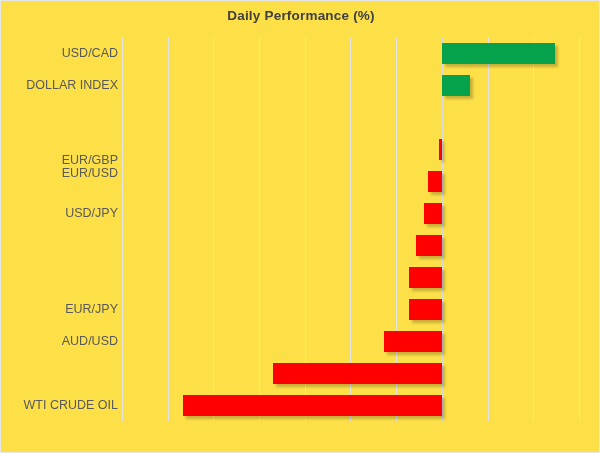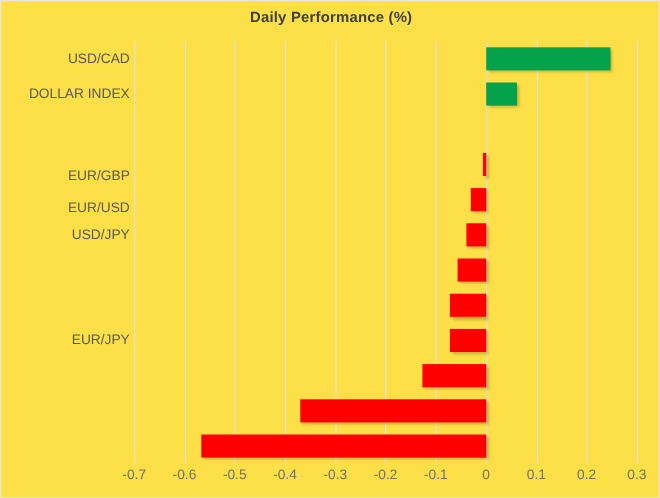--- a/index.html
+++ b/index.html
@@ -107,23 +107,25 @@
 <body>
 
 <div id="chart-root">
 
   <div id="chart-title">Daily Performance  (%)</div>
 
   <div id="category-axis">
       <div class="cat-label" style="top: 42px;">DOLLAR INDEX</div>
       <div class="cat-label" style="top: 10px;">USD/CAD</div>
       <div class="cat-label" style="top: 117px;">EUR/GBP</div>
-      <div class="cat-label" style="top: 146px;">EUR/USD</div>
+      <div class="cat-label" style="top: 130px;">EUR/USD</div>
       <div class="cat-label" style="top: 170px; padding-left: 12px;">USD/JPY</div>
       <div class="cat-label" style="top: 266px; text-align: right;">EUR/JPY</div>
+      <div class="cat-label" style="top: 298px;">AUD/USD</div>
+      <div class="cat-label" style="top: 362px;">WTI CRUDE OIL</div>
     </div>
 
   <div id="plot-area">
       <div class="gridline" style="left: 0px;"></div>
       <div class="gridline" style="left: 46px;"></div>
       <div class="gridline" style="left: 91px;"></div>
       <div class="gridline" style="left: 137px;"></div>
       <div class="gridline" style="left: 183px;"></div>
       <div class="gridline" style="left: 228px;"></div>
       <div class="gridline" style="left: 274px;"></div>
@@ -138,27 +140,14 @@
       <div class="bar neg" style="top: 133.5px; left: 305.733px; width: 14.167px;"></div>
       <div class="bar neg" style="top: 165.5px; left: 302.077px; width: 17.823px;"></div>
       <div class="bar neg" style="top: 197.5px; left: 293.851px; width: 26.049px;"></div>
       <div class="bar neg" style="top: 229.5px; left: 286.996px; width: 32.904px;"></div>
       <div class="bar neg" style="top: 261.5px; left: 286.996px; width: 32.904px;"></div>
       <div class="bar neg" style="top: 293.5px; left: 261.861px; width: 58.039px;"></div>
       <div class="bar neg" style="top: 325.5px; left: 150.81px; width: 169.09px;"></div>
       <div class="bar neg" style="top: 357.5px; left: 60.781px; width: 259.119px;"></div>
     </div>
 
-  <div id="value-axis">
-      <div class="val-label" style="left: 0px;">-0.7</div>
-      <div class="val-label" style="left: 45.7px;">-0.6</div>
-      <div class="val-label" style="left: 91.4px;">-0.5</div>
-      <div class="val-label" style="left: 137.1px;">-0.4</div>
-      <div class="val-label" style="left: 182.8px;">-0.3</div>
-      <div class="val-label" style="left: 228.5px;">-0.2</div>
-      <div class="val-label" style="left: 274.2px;">-0.1</div>
-      <div class="val-label" style="left: 319.9px;">0</div>
-      <div class="val-label" style="left: 365.6px;">0.1</div>
-      <div class="val-label" style="left: 411.3px;">0.2</div>
-      <div class="val-label" style="left: 457px;">0.3</div>
-    </div>
 
 </div>
 
 </body></html>

